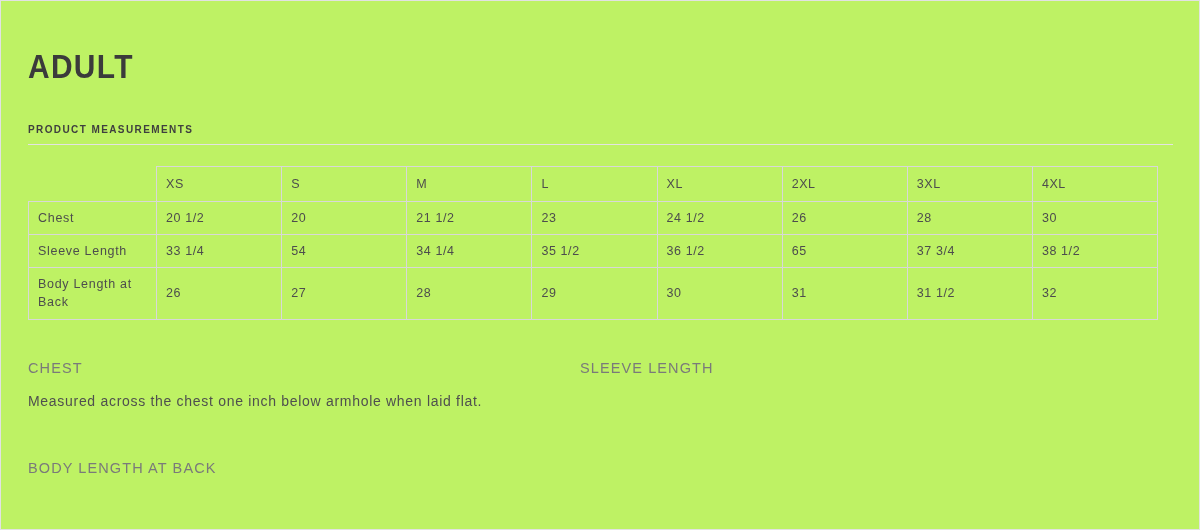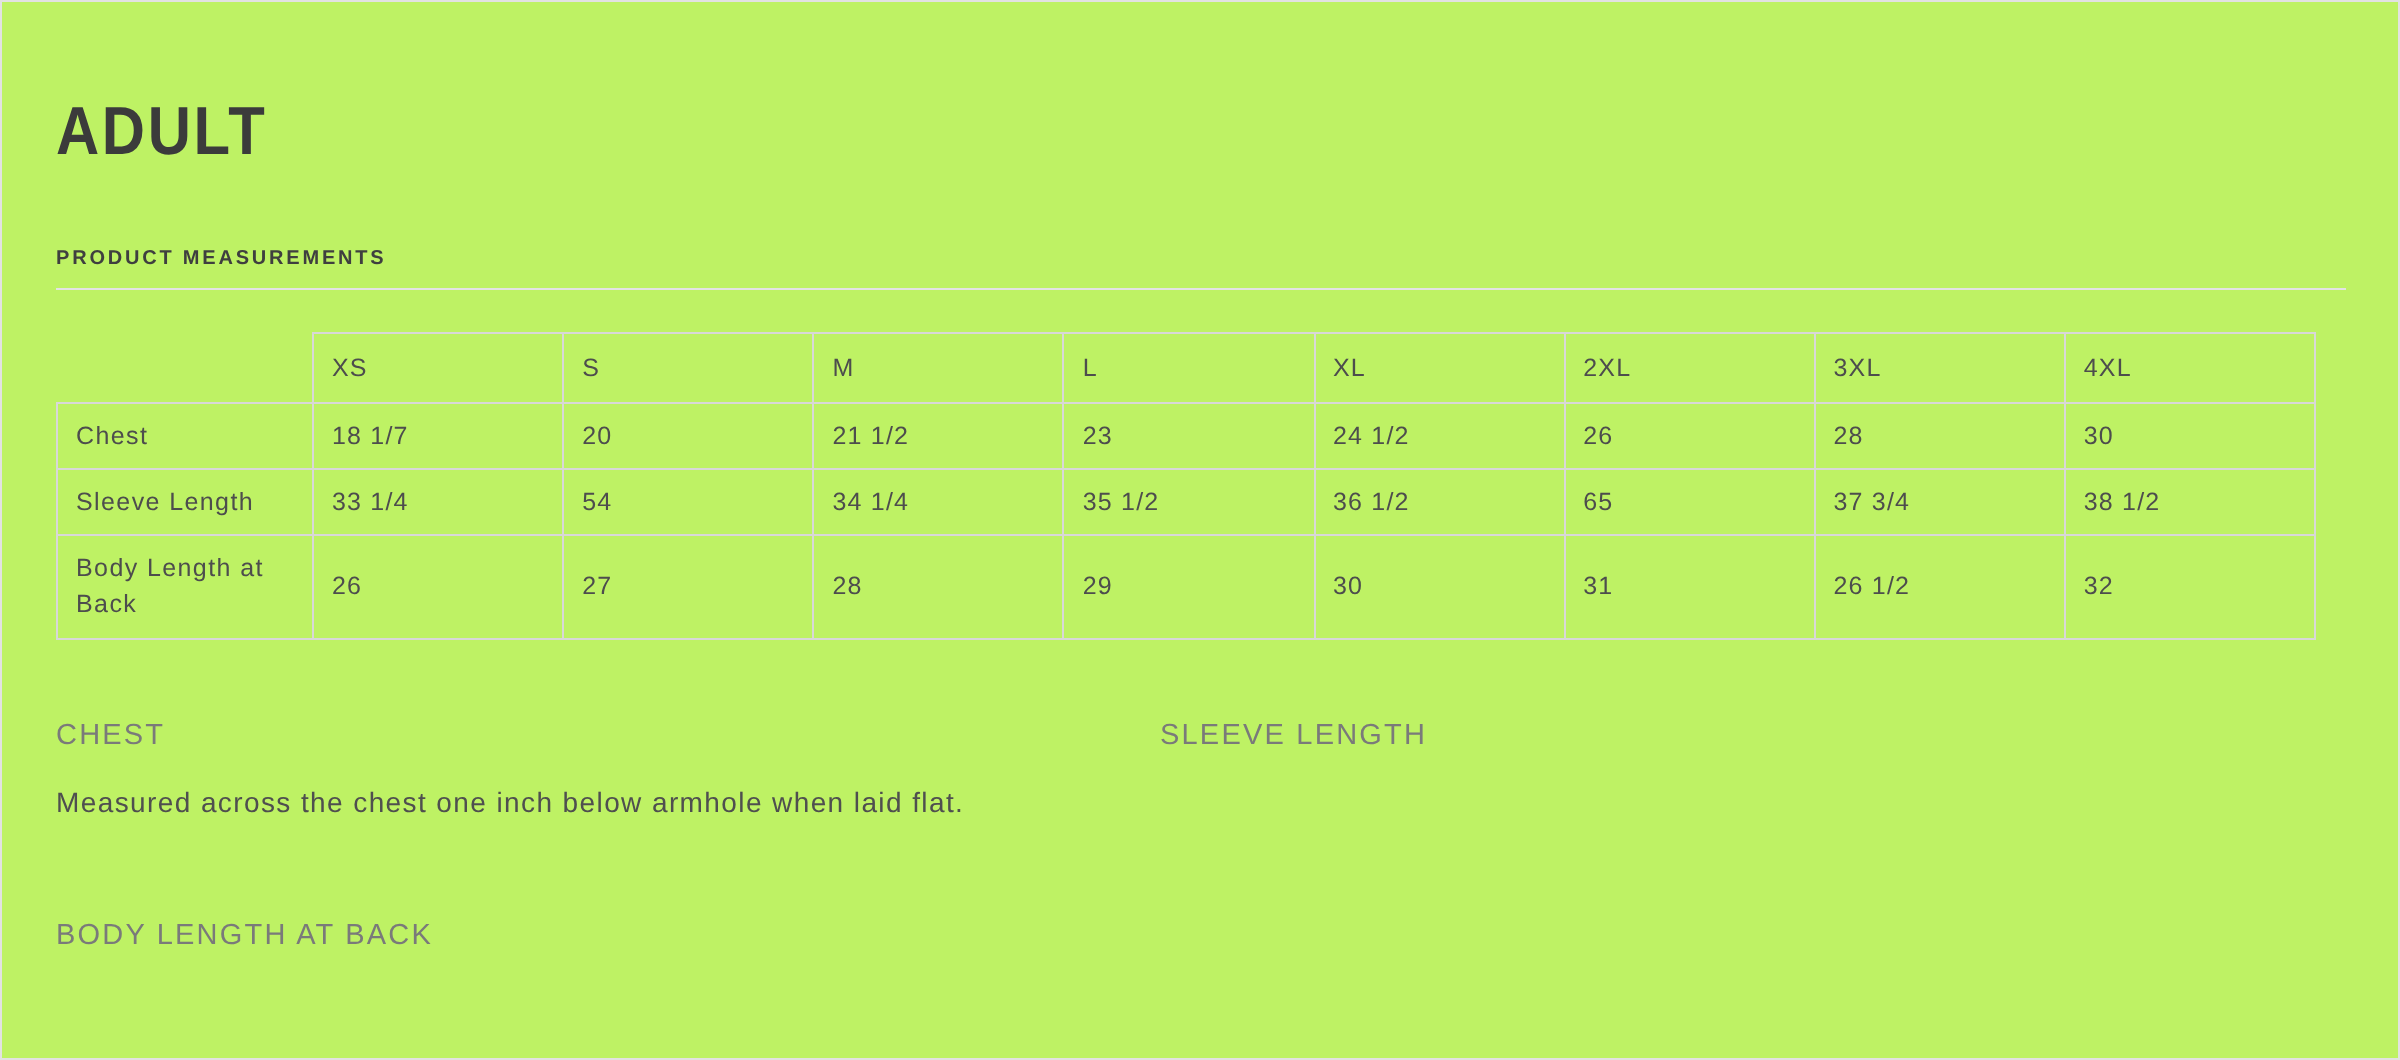--- a/index.html
+++ b/index.html
@@ -138,21 +138,21 @@
           <th>L</th>
           <th>XL</th>
           <th>2XL</th>
           <th>3XL</th>
           <th>4XL</th>
         </tr>
       </thead>
       <tbody>
         <tr>
           <th>Chest</th>
-          <td>18 1/7</td>
+          <td>20 1/2</td>
           <td>20</td>
           <td>21 1/2</td>
           <td>23</td>
           <td>24 1/2</td>
           <td>26</td>
           <td>28</td>
           <td>30</td>
         </tr>
         <tr>
           <th>Sleeve Length</th>
@@ -166,21 +166,21 @@
           <td>38  1/2</td>
         </tr>
         <tr>
           <th>Body Length at Back</th>
           <td>26</td>
           <td>27</td>
           <td>28</td>
           <td>29</td>
           <td>30</td>
           <td>31</td>
-          <td>26 1/2</td>
+          <td>31 1/2</td>
           <td>32</td>
         </tr>
       </tbody>
     </table>
 
     <div class="notes">
       <div class="note-col left">
         <div class="note-title">CHEST</div>
         <div class="note-body">Measured across the chest one inch below armhole when laid flat.</div>
       </div>

